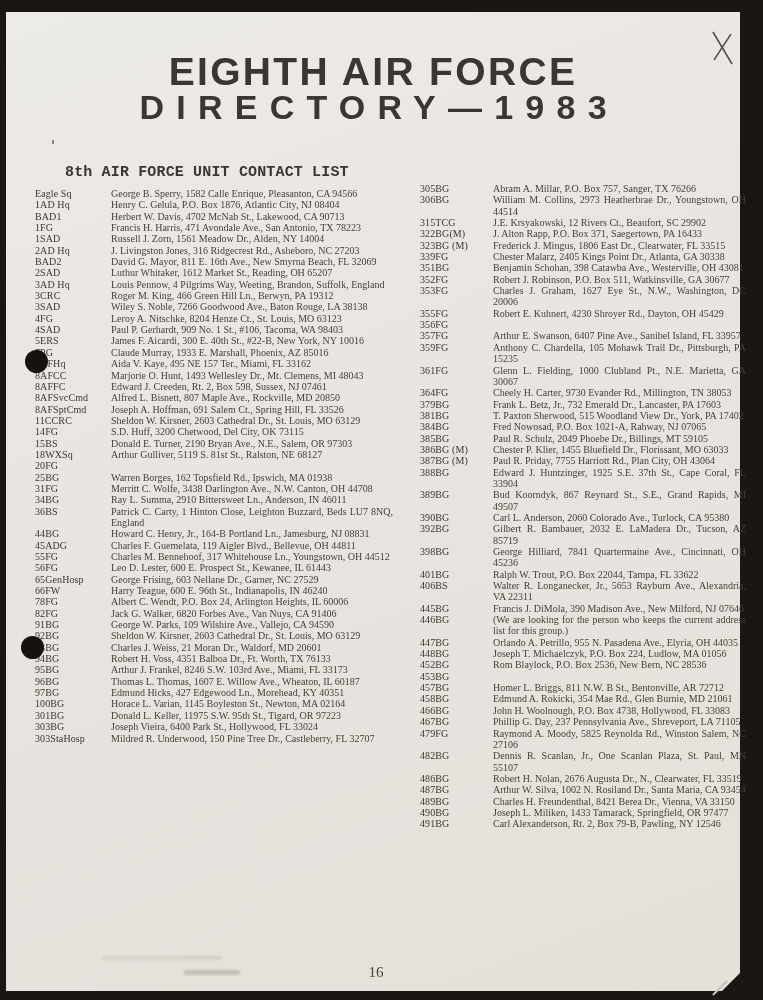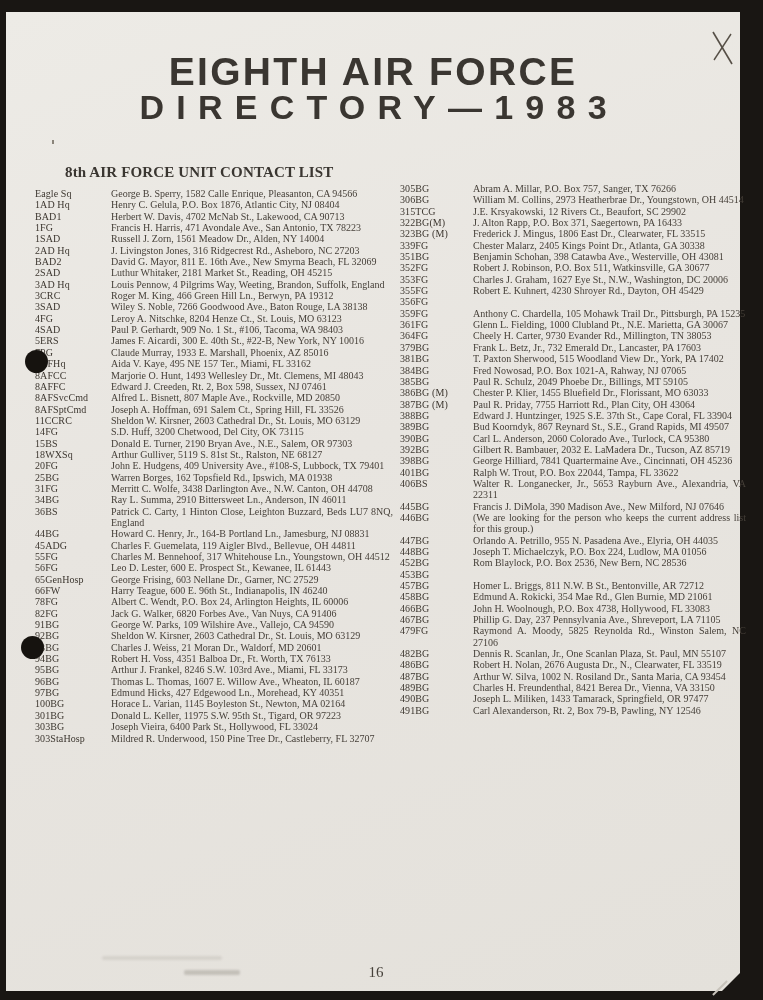--- a/index.html
+++ b/index.html
@@ -34,21 +34,21 @@
     font-family: "Liberation Sans", sans-serif;
     font-weight: 700;
     font-size: 34px;
     letter-spacing: 0.36em;
     text-indent: 0.36em;
     color: #3a3631;
   }
   .section-header {
     position: absolute;
     left: 59px; top: 152px;
-    font-family: Liberation Serif, serif;
+    font-family: Liberation Mono, monospace;
     font-weight: 700;
     font-size: 15px;
     letter-spacing: 0.01em;
     color: #3a3631;
   }
   .col {
     position: absolute;
     font-size: 10px;
     line-height: 11.35px;
     color: #453f38;
@@ -56,21 +56,21 @@
   .col-left  { left: 29px;  top: 176px; width: 358px; font-family: Liberation Serif, serif; }
   .col-right { left: 394px; top: 171px; width: 346px; }
   .entry { display: flex; align-items: flex-start; }
   .entry .code {
     flex: 0 0 auto;
     letter-spacing: 0.01em;
     white-space: nowrap;
     color: #3c362f;
   }
   .col-left  .entry .code { width: 76px; }
-  .col-right .entry .code { width: 73px; }
+  .col-right .entry .code { width: 73px; margin-left: 20px; }
   .entry .contact {
     flex: 1 1 auto;
     text-align: justify;
   }
   .page-number {
     position: absolute;
     left: 0; top: 952px; width: 740px;
     text-align: center;
     font-size: 15px;
     color: #46413a;
@@ -166,21 +166,21 @@
         <div class="contact">J. Livingston Jones, 316 Ridgecrest Rd., Asheboro, NC 27203</div>
       </div>
 
       <div class="entry">
         <div class="code">BAD2</div>
         <div class="contact">David G. Mayor, 811 E. 16th Ave., New Smyrna Beach, FL 32069</div>
       </div>
 
       <div class="entry">
         <div class="code">2SAD</div>
-        <div class="contact">Luthur Whitaker, 2181 Market St., Reading, OH 45215</div>
+        <div class="contact">Luthur Whitaker, 1612 Market St., Reading, OH 65207</div>
       </div>
 
       <div class="entry">
         <div class="code">3AD Hq</div>
         <div class="contact">Louis Pennow, 4 Pilgrims Way, Weeting, Brandon, Suffolk, England</div>
       </div>
 
       <div class="entry">
         <div class="code">3CRC</div>
         <div class="contact">Roger M. King, 466 Green Hill Ln., Berwyn, PA 19312</div>
@@ -251,21 +251,20 @@
         <div class="contact">Donald E. Turner, 2190 Bryan Ave., N.E., Salem, OR 97303</div>
       </div>
 
       <div class="entry">
         <div class="code">18WXSq</div>
         <div class="contact">Arthur Gulliver, 5119 S. 81st St., Ralston, NE 68127</div>
       </div>
 
       <div class="entry">
         <div class="code">20FG</div>
-        <div class="contact">John E. Hudgens, 409 University Ave., #108-S, Lubbock, TX 79401</div>
       </div>
 
       <div class="entry">
         <div class="code">25BG</div>
         <div class="contact">Warren Borges, 162 Topsfield Rd., Ipswich, MA 01938</div>
       </div>
 
       <div class="entry">
         <div class="code">31FG</div>
         <div class="contact">Merritt C. Wolfe, 3438 Darlington Ave., N.W. Canton, OH 44708</div>
@@ -426,20 +425,24 @@
 
       <div class="entry">
         <div class="code">355FG</div>
         <div class="contact">Robert E. Kuhnert, 4230 Shroyer Rd., Dayton, OH 45429</div>
       </div>
 
       <div class="entry">
         <div class="code">356FG</div>
       </div>
 
+      <div class="entry">
+        <div class="code">357FG</div>
+        <div class="contact">Arthur E. Swanson, 6407 Pine Ave., Sanibel Island, FL 33957</div>
+      </div>
 
       <div class="entry">
         <div class="code">359FG</div>
         <div class="contact">Anthony C. Chardella, 105 Mohawk Trail Dr., Pittsburgh, PA 15235</div>
       </div>
 
       <div class="entry">
         <div class="code">361FG</div>
         <div class="contact">Glenn L. Fielding, 1000 Clubland Pt., N.E. Marietta, GA 30067</div>
       </div>

